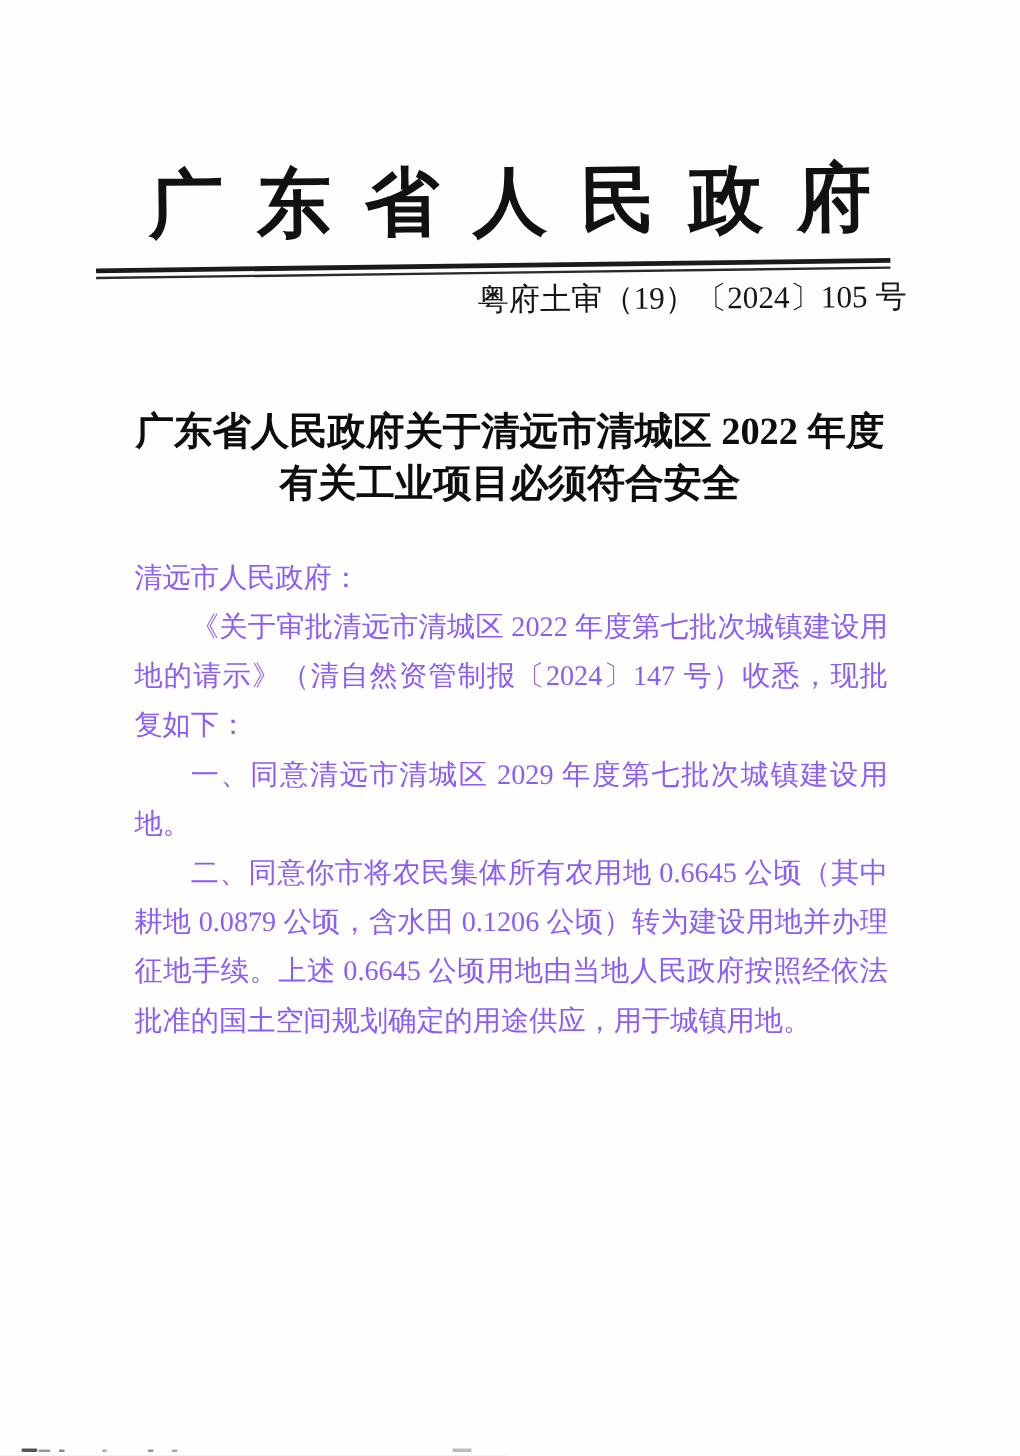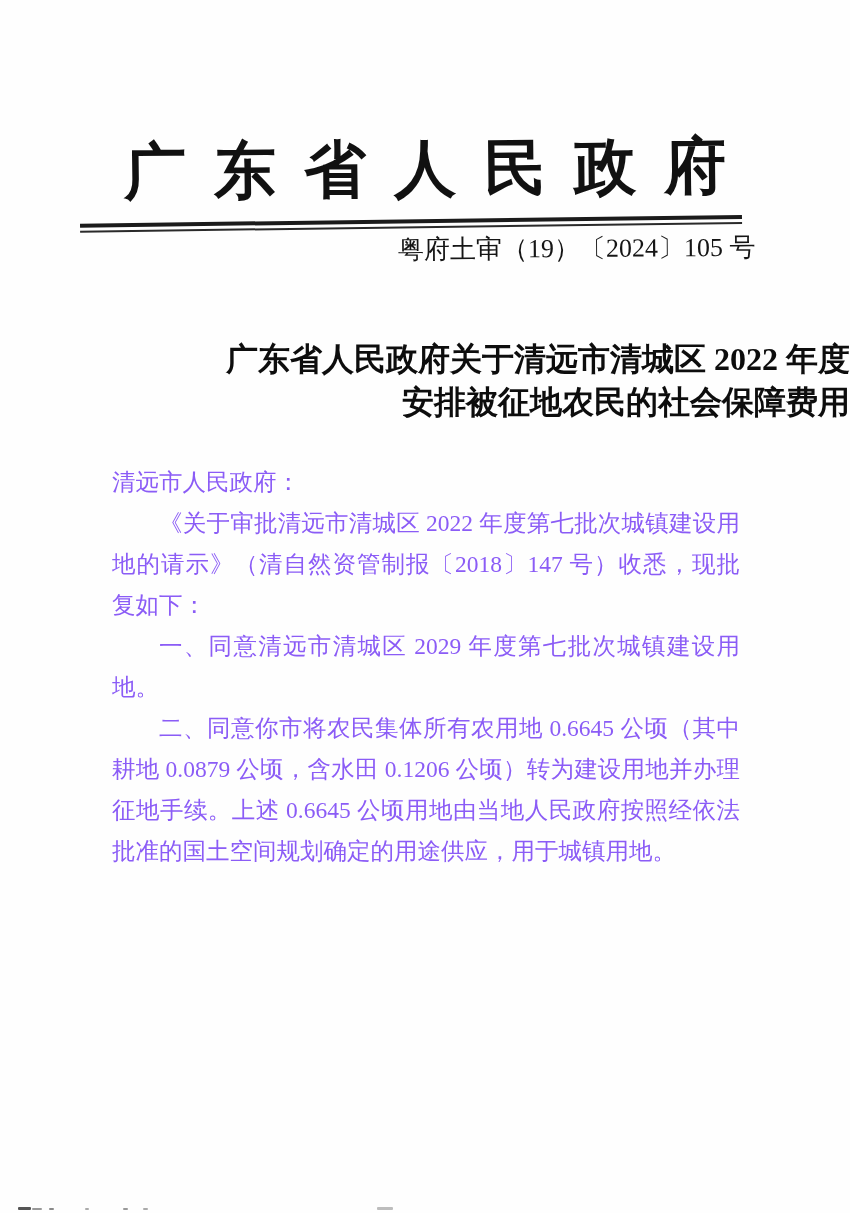--- a/index.html
+++ b/index.html
@@ -62,21 +62,21 @@
     white-space: nowrap;
   }
 
   
   .title {
     position: absolute;
     top: 338px;
     left: 0;
     right: 0;
     margin: 0;
-    text-align: right;
+    text-align: center;
     font-size: 32px;
     line-height: 43px;
     font-weight: 700;
     color: #0d0d0d;
   }
   .title .tl { display: block; }
 
   
   .bodytext {
     position: absolute;
@@ -119,26 +119,26 @@
 
   <div class="rule-wrap">
     <div class="rule-thick"></div>
     <div class="rule-thin"></div>
   </div>
 
   <div class="docnum">粤府土审（19）〔2024〕105 号</div>
 
   <h1 class="title">
     <span class="tl">广东省人民政府关于清远市清城区 2022 年度</span>
-    <span class="tl">安排被征地农民的社会保障费用</span>
+    <span class="tl">有关工业项目必须符合安全</span>
   </h1>
 
   <div class="bodytext">
     <p class="salutation">清远市人民政府：</p>
-    <p class="para">《关于审批清远市清城区 2022 年度第七批次城镇建设用地的请示》（清自然资管制报〔2018〕147 号）收悉，现批复如下：</p>
+    <p class="para">《关于审批清远市清城区 2022 年度第七批次城镇建设用地的请示》（清自然资管制报〔2024〕147 号）收悉，现批复如下：</p>
     <p class="para">一、同意清远市清城区 2029 年度第七批次城镇建设用地。</p>
     <p class="para">二、同意你市将农民集体所有农用地 0.6645 公顷（其中耕地 0.0879 公顷，含水田 0.1206 公顷）转为建设用地并办理征地手续。上述 0.6645 公顷用地由当地人民政府按照经依法批准的国土空间规划确定的用途供应，用于城镇用地。</p>
   </div>
 
   <div class="artifact a1"></div>
   <div class="artifact a2"></div>
   <div class="artifact a3"></div>
   <div class="artifact a4"></div>
   <div class="artifact a5"></div>
   <div class="artifact a6"></div>

